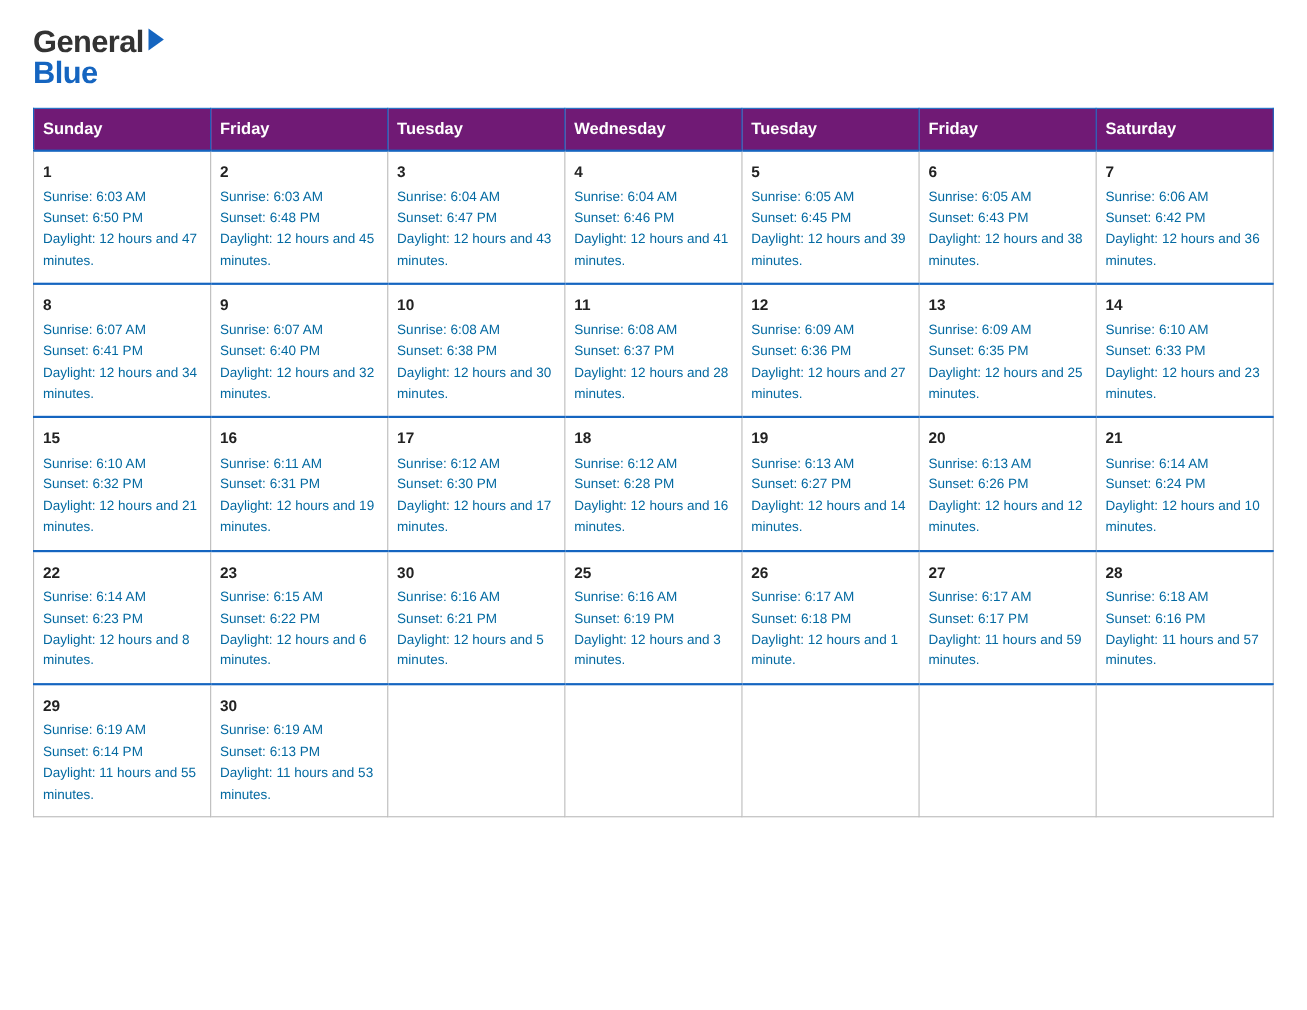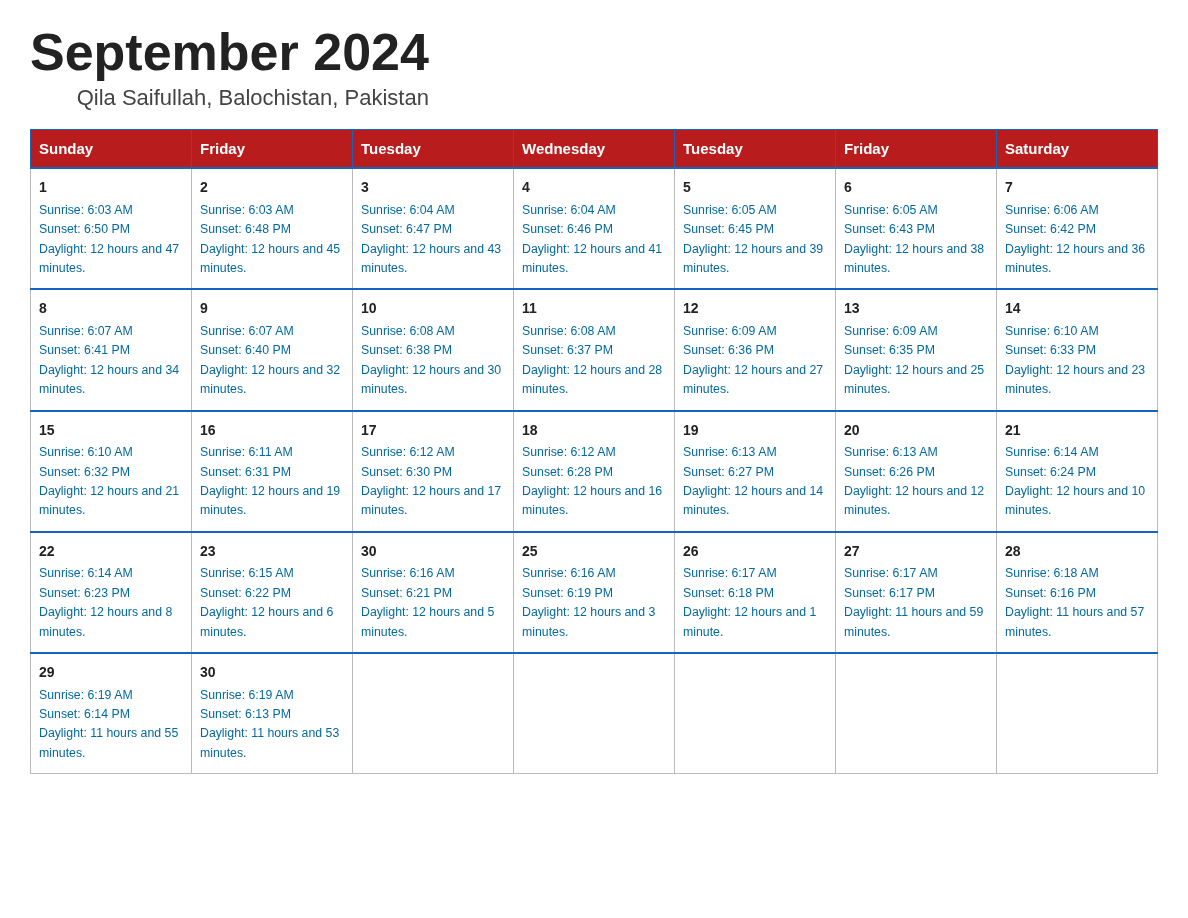--- a/index.html
+++ b/index.html
@@ -61,21 +61,21 @@
       font-size: 22px;
       color: #444;
       margin-top: 4px;
     }
     .calendar-table {
       width: 100%;
       border-collapse: collapse;
       border: 1px solid #aaa;
     }
     .calendar-table th {
-      background-color: #b91c1c;
+      background-color: #701a75;
       color: #fff;
       padding: 10px 8px;
       font-size: 15px;
       font-weight: bold;
       text-align: left;
       border: 1px solid #1565c0;
     }
     .calendar-table td {
       vertical-align: top;
       padding: 8px 8px 10px 8px;
@@ -99,23 +99,26 @@
       background: #fff;
     }
     tr.week-row td {
       border-top: 2px solid #1565c0;
     }
   </style>
 </head>
 <body>
 
 <div class="header-area">
-  <div class="title-area">
-    <div class="month-title">September 2024</div>
-    <div class="location-title">Qila Saifullah, Balochistan, Pakistan</div>
+  <div class="logo">
+    <div class="logo-row">
+      <span class="logo-text-general">General</span>
+      <div class="logo-triangle"></div>
+    </div>
+    <span class="logo-text-blue">Blue</span>
   </div>
 </div>
 
 <table class="calendar-table">
   <thead>
     <tr>
     <th>Sunday</th>
         <th>Friday</th>
         <th>Tuesday</th>
         <th>Wednesday</th>

